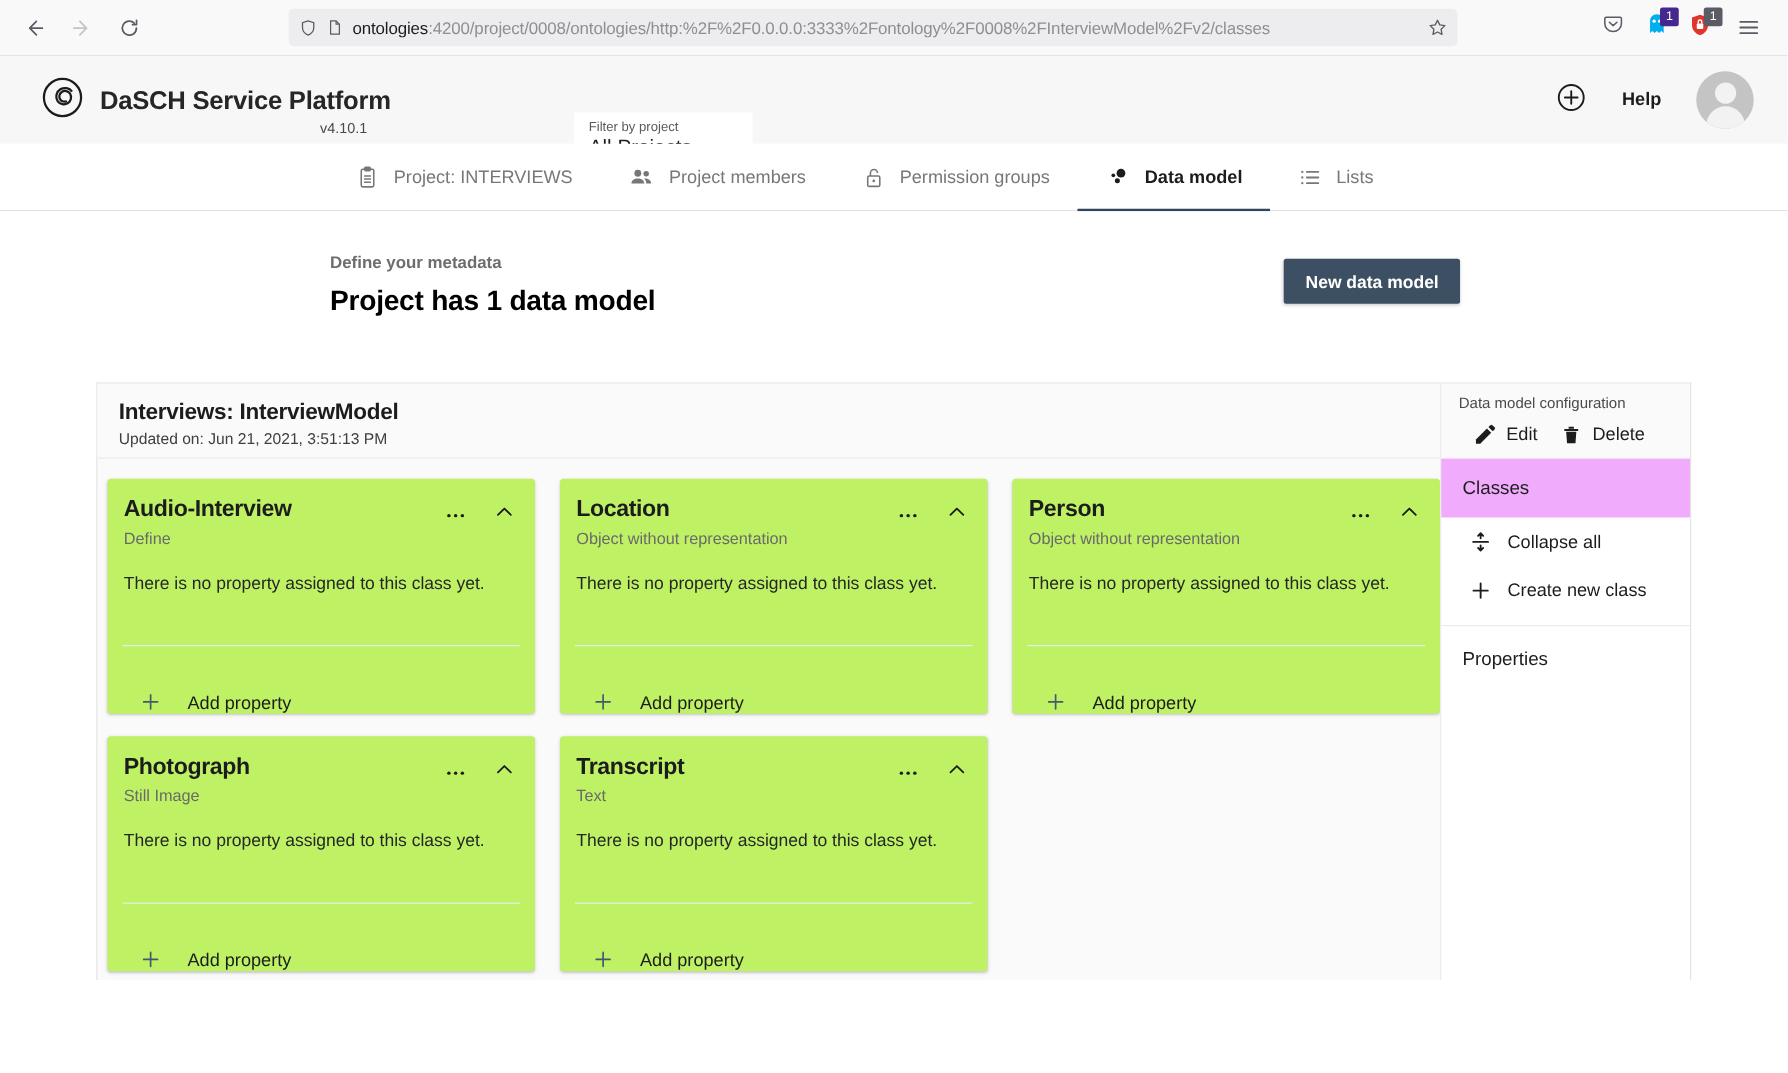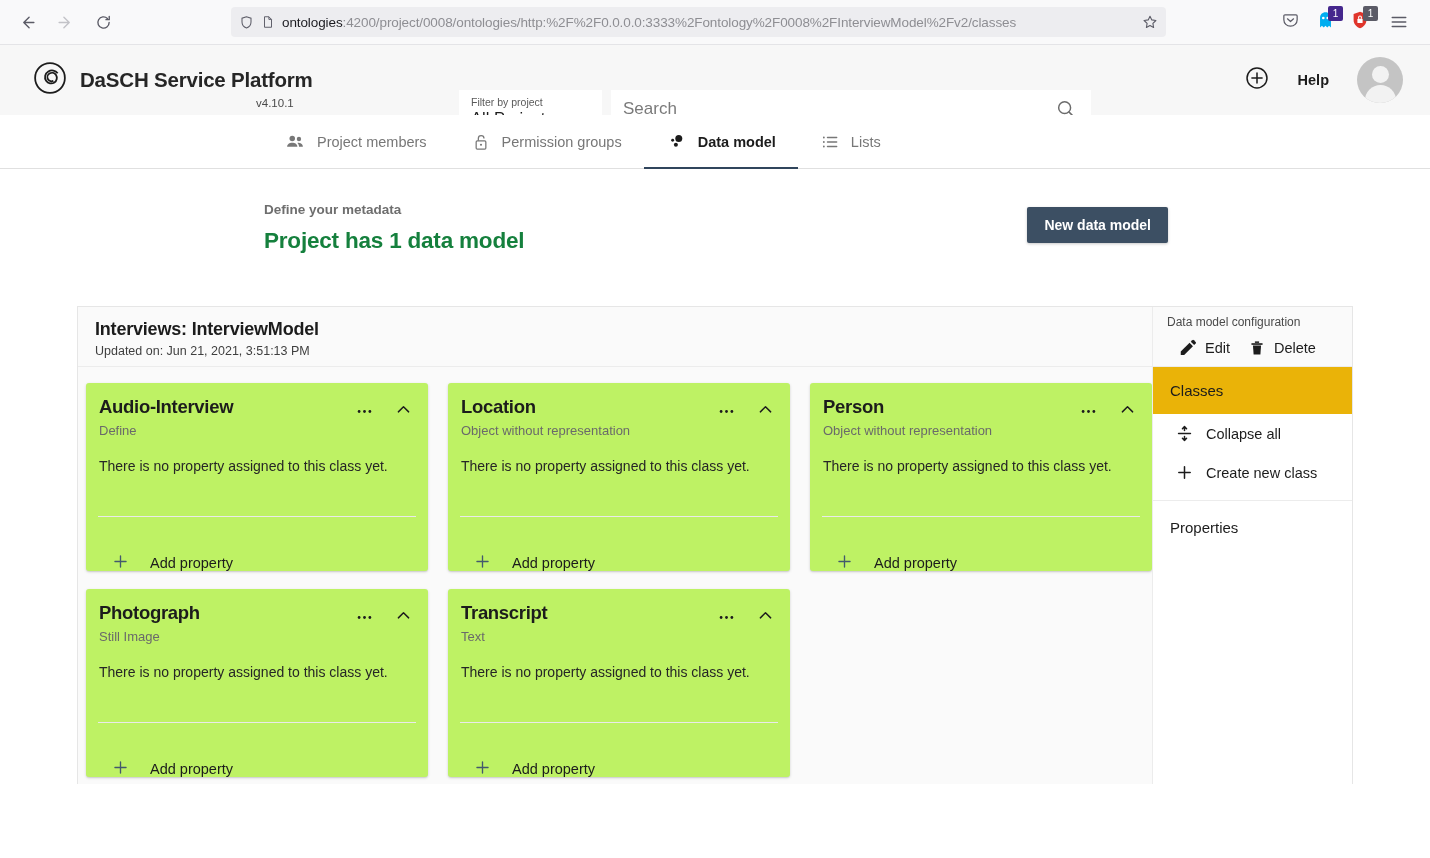--- a/index.html
+++ b/index.html
@@ -222,21 +222,21 @@
   .page-head {
     position: relative;
     padding: 33px 0 0 264px;
     height: 110px;
     background: #fff;
   }
   .eyebrow { font-size: 13.5px; color: #6e6e6e; font-weight: bold; }
   .page-title {
     font-size: 22.5px;
     font-weight: bold;
-    color: #15803d;
+    color: #000000;
     margin-top: 11px;
     letter-spacing: -0.2px;
   }
   .new-model-btn {
     position: absolute;
     right: 262px;
     top: 38px;
     background: #3c4f63;
     color: #fff;
     font-size: 14px;
@@ -324,21 +324,21 @@
   .add-prop .plus { color: #43596d; display: flex; }
 
   .onto-side {
     width: 200px;
     border-left: 1px solid #ececec;
     background: #fff;
     display: flex;
     flex-direction: column;
   }
   .side-section-head {
-    background: #eab308;
+    background: #f0abfc;
     font-size: 15px;
     color: #1c1c1c;
     padding: 15px 0 15px 17px;
   }
   .side-item {
     display: flex; align-items: center; gap: 12px;
     padding: 10px 0 10px 22px;
     font-size: 14.5px;
     color: #1c1c1c;
     cursor: pointer;
@@ -459,29 +459,20 @@
     <div class="filter-row">
       <span class="filter-value">All Projects</span>
       <span class="chev">
         <svg width="17" height="17" viewBox="0 0 16 16" fill="none" stroke="currentColor" stroke-width="1.6">
           <path d="M3.5 6l4.5 4.5L12.5 6" stroke-linecap="round" stroke-linejoin="round"></path>
         </svg>
       </span>
     </div>
   </div>
 
-  <div class="search-box">
-    <input class="search-input" type="text" placeholder="Search" style="">
-    <span class="search-ic">
-      <svg width="22" height="22" viewBox="0 0 24 24" fill="none" stroke="currentColor" stroke-width="1.6">
-        <circle cx="10.5" cy="10.5" r="6.5"></circle>
-        <path d="M15.4 15.4 21 21" stroke-linecap="round"></path>
-      </svg>
-    </span>
-  </div>
 
   <div class="mode-tabs">
     <div class="mode-tab">advanced</div>
     <div class="mode-tab">expert</div>
   </div>
 
   <div class="header-right">
     <span class="plus-circle">
       <span>
         <svg width="26" height="26" viewBox="0 0 24 24" fill="none" stroke="currentColor" stroke-width="1.4">
@@ -492,20 +483,30 @@
     </span>
     <span class="help-link">Help</span>
     <span class="avatar">
       <span class="head"></span>
       <span class="body"></span>
     </span>
   </div>
 </div>
 
 <div class="nav-tabs">
+  <div class="nav-tab">
+    <span class="tab-ic">
+      <svg width="20" height="20" viewBox="0 0 24 24" fill="none" stroke="currentColor" stroke-width="1.5">
+        <rect x="6" y="4" width="12" height="17" rx="1.6"></rect>
+        <rect x="9.3" y="2.2" width="5.4" height="3.4" rx="1" fill="currentColor"></rect>
+        <path d="M9.2 10.5h5.6M9.2 13.5h5.6M9.2 16.5h5.6" stroke-linecap="round"></path>
+      </svg>
+    </span>
+    <span>Project: INTERVIEWS</span>
+  </div>
   <div class="nav-tab">
     <span class="tab-ic">
       <svg width="22" height="22" viewBox="0 0 24 24" fill="currentColor">
         <circle cx="9" cy="8.3" r="3"></circle>
         <circle cx="16.3" cy="8.8" r="2.4"></circle>
         <path d="M3.4 17.2c0-2.7 2.5-4.4 5.6-4.4s5.6 1.7 5.6 4.4z"></path>
         <path d="M15.1 12.9c2.9 0 5.5 1.4 5.5 4.3h-4.2c0-1.7-.6-3.2-1.8-4.2z"></path>
       </svg>
     </span>
     <span>Project members</span>

